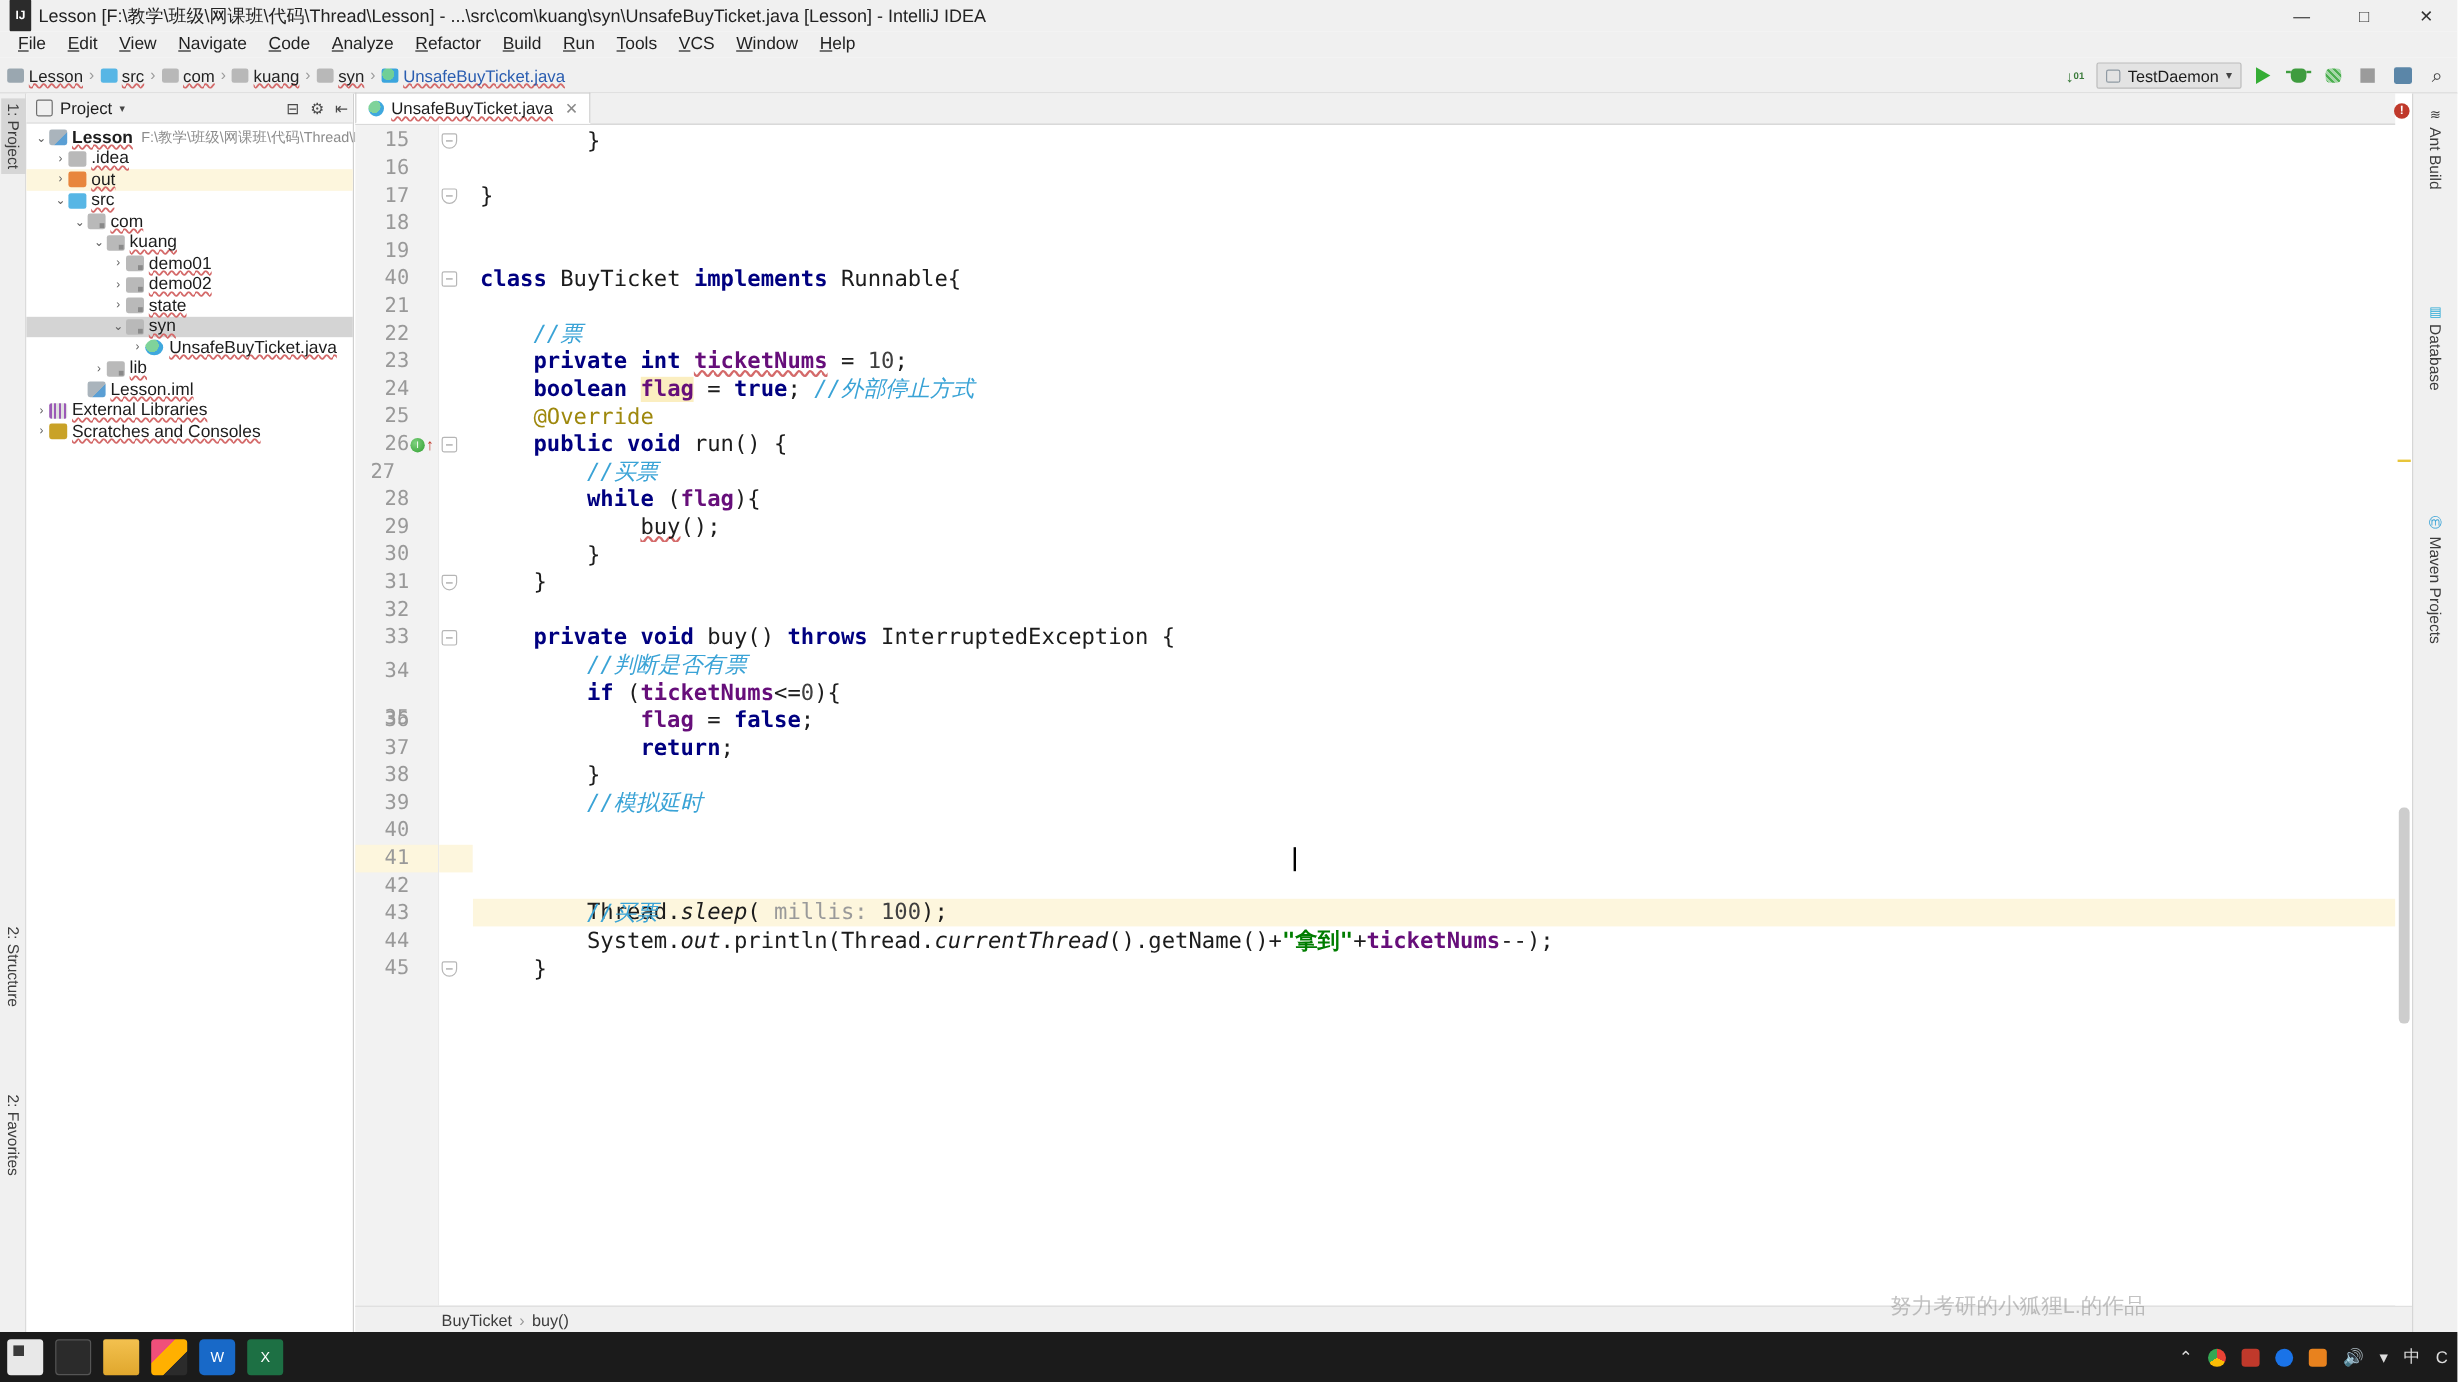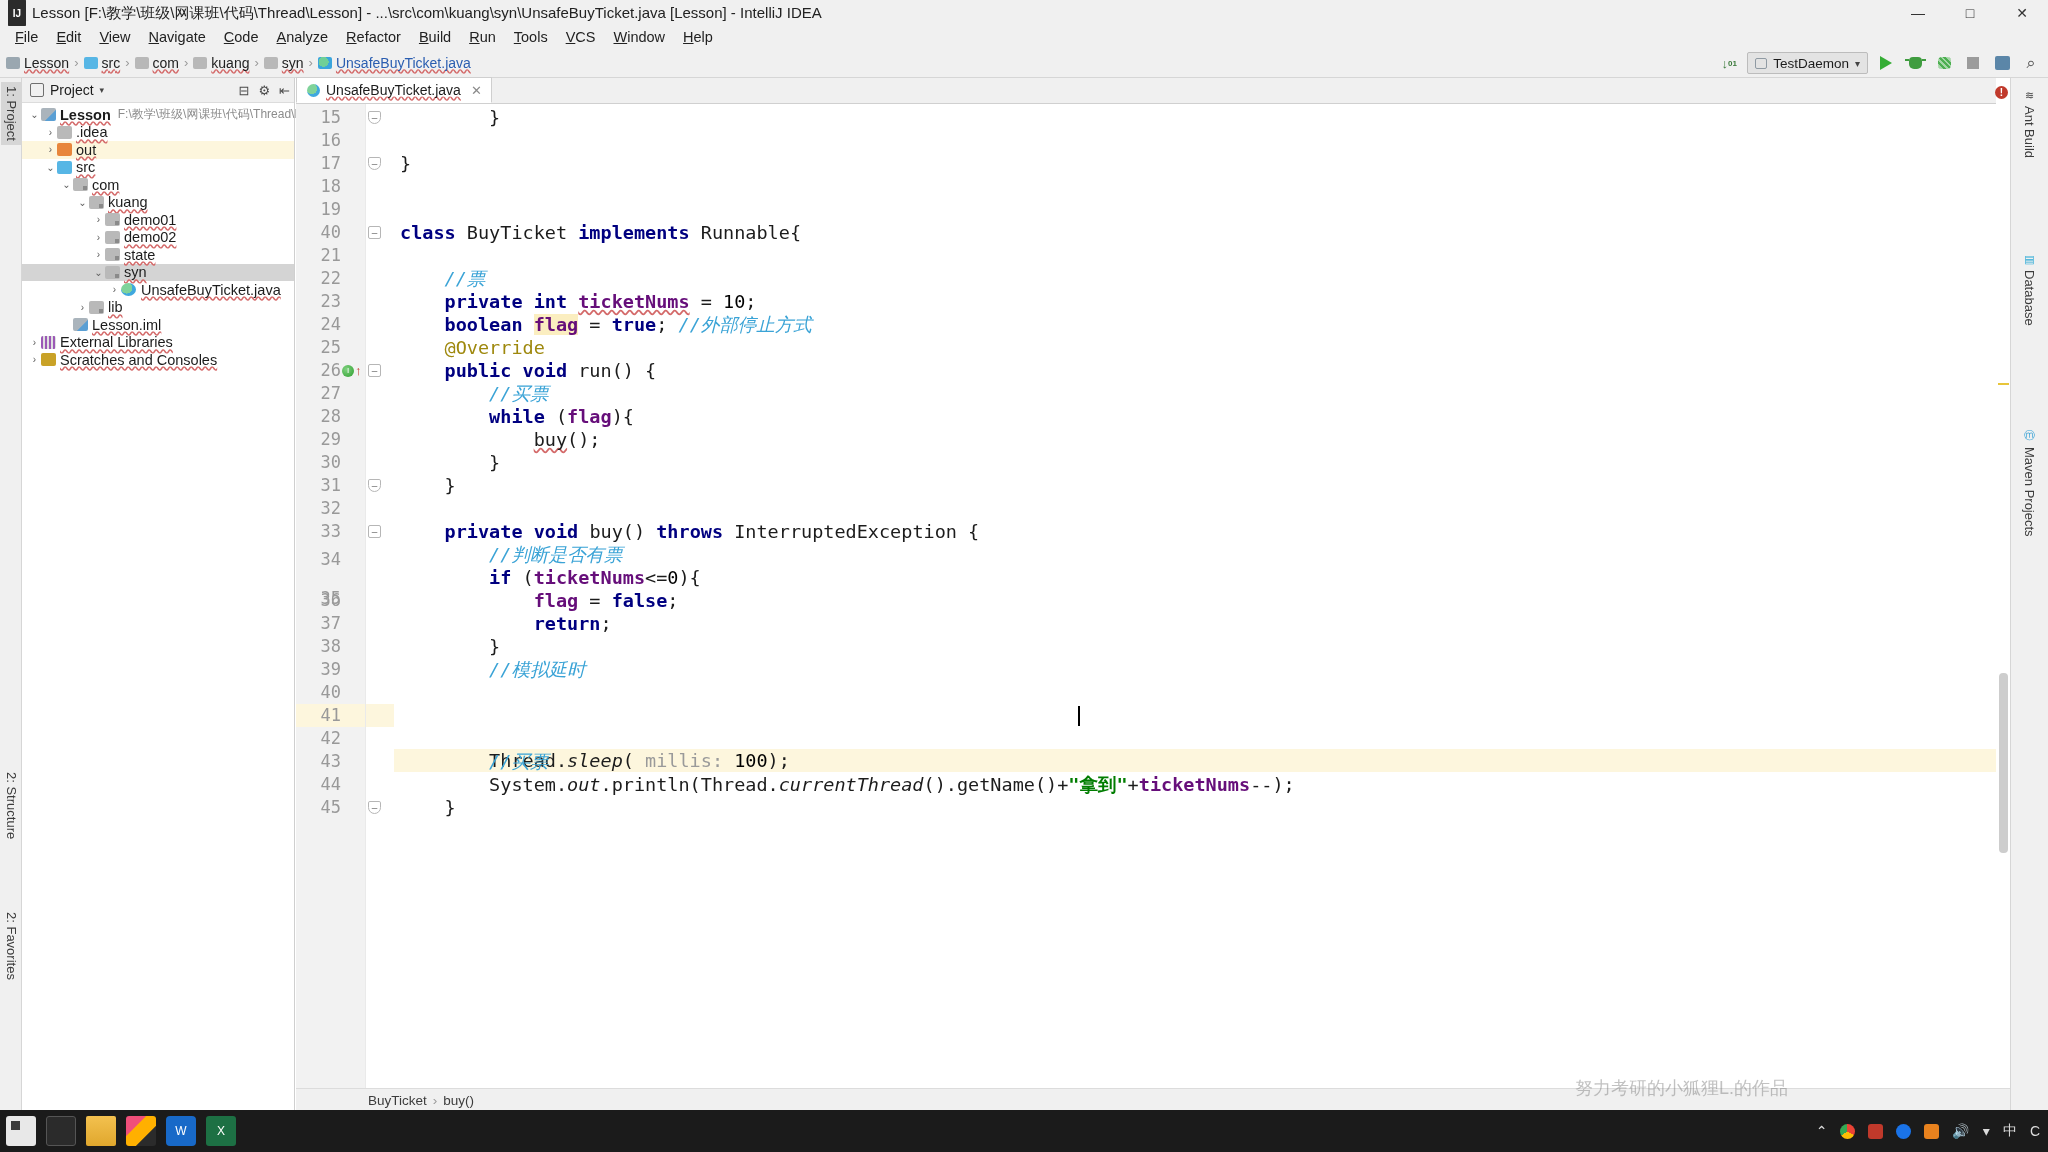--- a/index.html
+++ b/index.html
@@ -167,21 +167,21 @@
     position: absolute; left: 0; right: 0; height: 23px; line-height: 23px; white-space: pre;
     font-family: "DejaVu Sans Mono", monospace; font-size: 18.5px; color: #1c1c1c;
     padding-left: 6px;
   }
   .codeline.cur { background: #fdf6dd; margin-top: 45px; }
 
   
   .kw { color: #000080; font-weight: bold; }
   .id { color: #1c1c1c; }
   .fld { color: #660e7a; font-weight: bold; }
-  .num { color: #000000; }
+  .num { color: #404040; }
   .cmt { color: #3aa3d6; font-style: italic; }
   .ann { color: #9e880d; }
   .str { color: #007d00; font-weight: bold; }
   .mtd { color: #1c1c1c; }
   .stat { color: #1c1c1c; font-style: italic; }
   .hint { color: #9a9a9a; }
   .hl-ident { background: #fbeec0; }
   .err-squig { text-decoration: underline wavy #d46a6a; text-decoration-skip-ink: none; }
 
   .runmark {
@@ -485,21 +485,21 @@
           <div class="lineno" style="top: 140px;">21</div>
           <div class="lineno" style="top: 163px;">22</div>
           <div class="lineno" style="top: 186px;">23</div>
           <div class="lineno" style="top: 209px;">24</div>
           <div class="lineno" style="top: 232px;">25</div>
           <div class="lineno" style="top: 255px;">26</div>
           <div class="runmark" style="top: 255px;">
             <span class="dot">I</span>
             <span class="arr">↑</span>
           </div>
-          <div class="lineno" style="top: 278px;">27</div>
+          <div class="lineno" style="top: 278px; text-align: center;">27</div>
           <div class="lineno" style="top: 301px;">28</div>
           <div class="lineno" style="top: 324px;">29</div>
           <div class="lineno" style="top: 347px;">30</div>
           <div class="lineno" style="top: 370px;">31</div>
           <div class="lineno" style="top: 393px;">32</div>
           <div class="lineno" style="top: 416px;">33</div>
           <div class="lineno" style="top: 444px;">34</div>
           <div class="lineno" style="top: 483px;">35</div>
           <div class="lineno" style="top: 485px;">36</div>
           <div class="lineno" style="top: 508px;">37</div>

